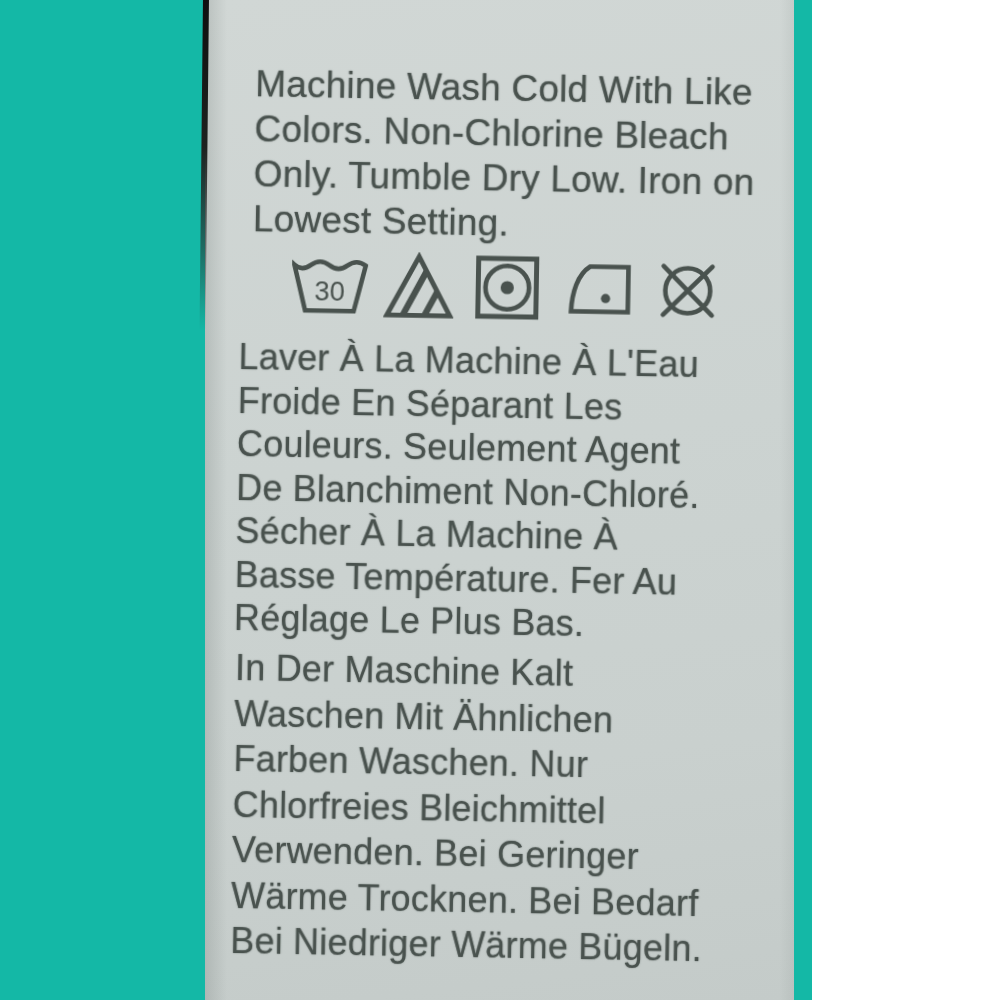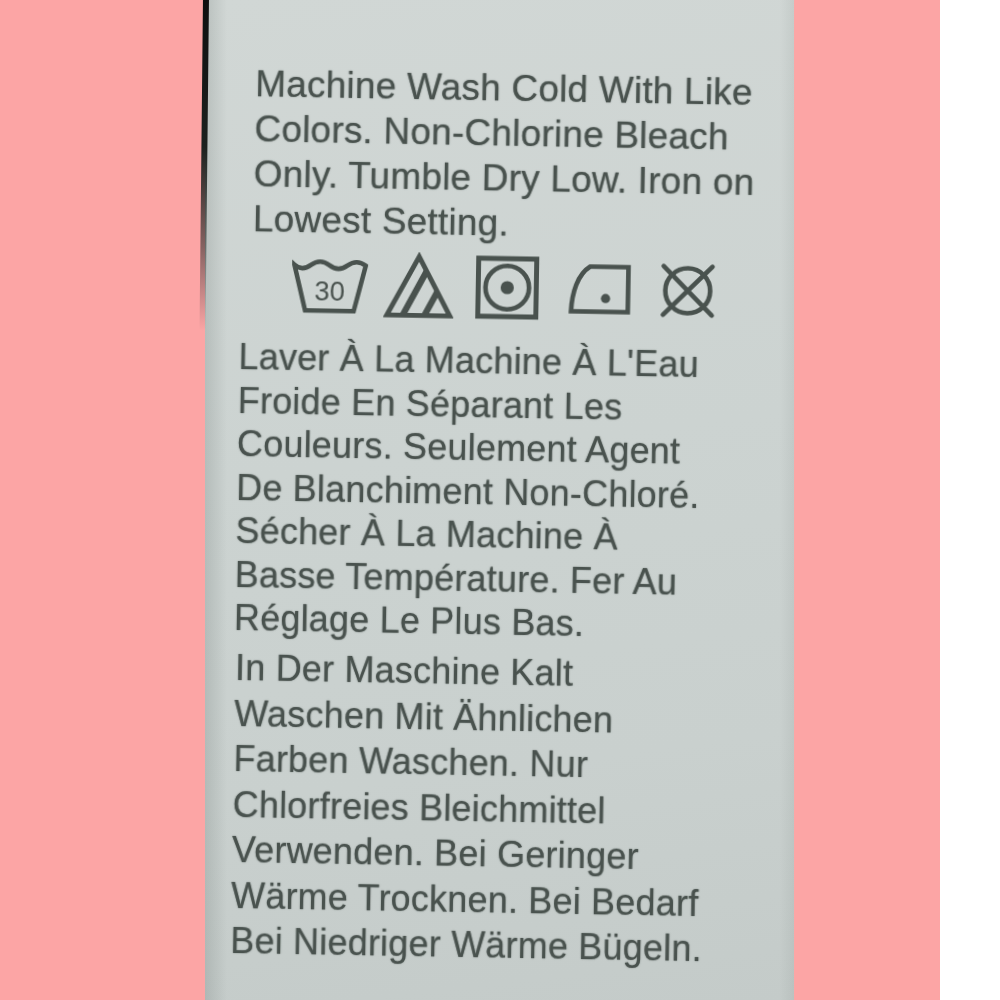--- a/index.html
+++ b/index.html
@@ -1,21 +1,21 @@
 <!DOCTYPE html>
 <html><head>
 <meta charset="utf-8">
 <style>
   html, body { margin: 0; padding: 0; }
   body { width: 1000px; height: 1000px; background: #ffffff; }
 
   .photo {
     position: relative;
-    width: 940px; height: 1000px;
-    background: #fca5a5;
+    width: 812px; height: 1000px;
+    background: #14b8a6;
     overflow: hidden;
     font-family: "Liberation Sans", sans-serif;
   }
 
   
   .label-strip {
     position: absolute;
     left: 205px; top: 0; width: 589px; height: 1000px;
     background:
       linear-gradient(to right, rgba(98,108,104,0.22) 0px, rgba(98,108,104,0) 22px),

